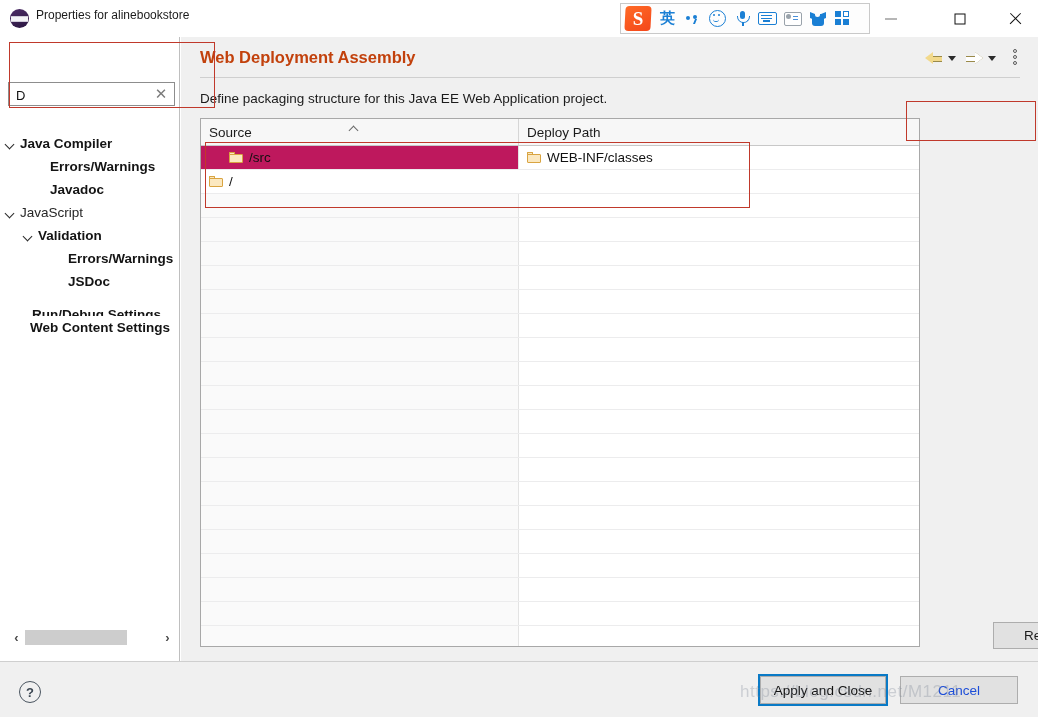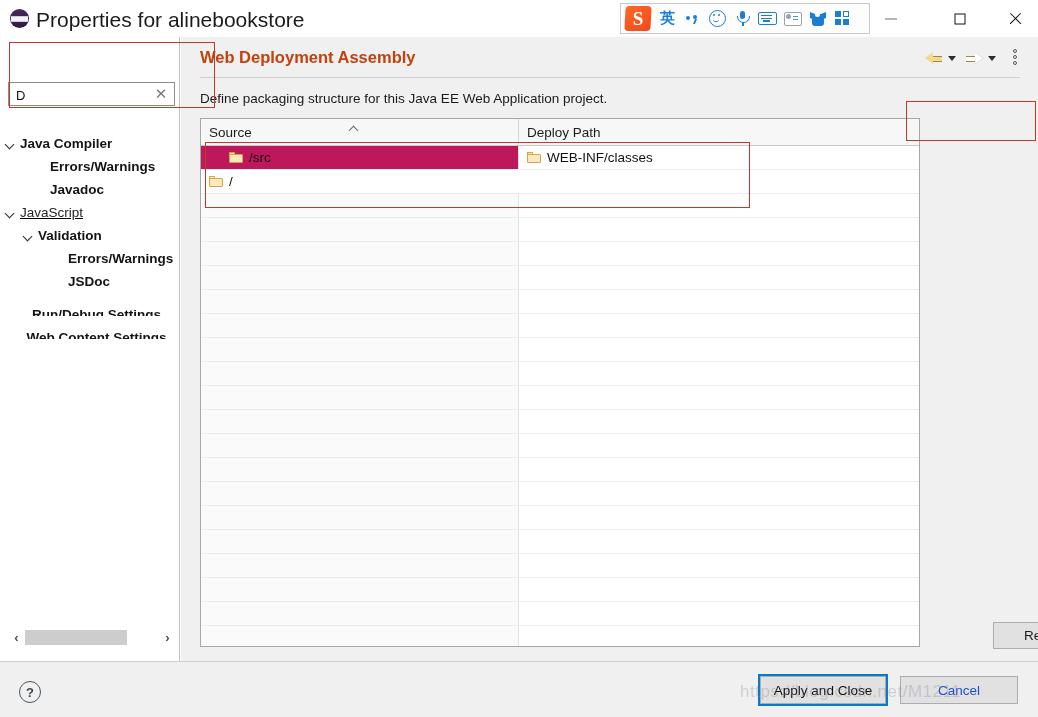--- a/index.html
+++ b/index.html
@@ -16,21 +16,21 @@
   .titlebar{position:absolute;left:0;top:0;width:1038px;height:37px;background:#ffffff;}
   .title-icon{position:absolute;left:10px;top:9px;width:19px;height:19px;}
   .title-icon .disk{
     position:absolute;left:0;top:0;width:19px;height:19px;border-radius:50%;
     background:linear-gradient(160deg,#4b2a66 0%,#3b2152 55%,#2a1640 100%);
   }
   .title-icon .band{
     position:absolute;left:1px;top:7px;width:17px;height:4px;background:#f4f3f7;
     border-top:1px solid #cfcbd8;border-bottom:1px solid #cfcbd8;
   }
-  .title-text{position:absolute;left:36px;top:8px;font-size:21px;color:#1b1b1b;white-space:nowrap;}
+  .title-text{position:absolute;left:36px;top:8px;font-size:12px;color:#1b1b1b;white-space:nowrap;}
 
   
   .wbtn{position:absolute;top:0;width:46px;height:37px;}
   .wbtn .gl{position:absolute;left:50%;top:50%;transform:translate(-50%,-50%);}
   .min .gl{width:12px;height:1px;background:#6e6e6e;}
   .max .gl{width:11px;height:11px;border:1.4px solid #111;box-sizing:border-box;}
   .cls .gl{width:14px;height:14px;}
   .cls .gl:before,.cls .gl:after{
     content:"";position:absolute;left:0;top:6px;width:15px;height:1.4px;background:#111;}
   .cls .gl:before{transform:rotate(45deg);}
@@ -298,41 +298,41 @@
           <span class="lbl b">Java Compiler</span>
         </div>
         <div class="tnode" style="padding-left: 33px;">
           <span class="chev"></span>
           <span class="lbl b">Errors/Warnings</span>
         </div>
         <div class="tnode" style="padding-left: 33px;">
           <span class="chev"></span>
           <span class="lbl b">Javadoc</span>
         </div>
-        <div class="tnode" style="padding-left: 3px; text-decoration: underline;">
+        <div class="tnode" style="padding-left: 3px;">
           <span class="chev open"></span>
           <span class="lbl n">JavaScript</span>
         </div>
         <div class="tnode" style="padding-left: 21px;">
           <span class="chev open"></span>
           <span class="lbl b">Validation</span>
         </div>
         <div class="tnode" style="padding-left: 51px;">
           <span class="chev"></span>
           <span class="lbl b">Errors/Warnings</span>
         </div>
         <div class="tnode" style="padding-left: 51px;">
           <span class="chev"></span>
           <span class="lbl b">JSDoc</span>
         </div>
         <div class="tnode" style="padding-left: 13px; flex-direction: column;">
           <span class="chev"></span>
           <span class="lbl b">Run/Debug Settings</span>
         </div>
-        <div class="tnode" style="padding-left: 13px; flex-direction: column;">
+        <div class="tnode" style="padding-left: 13px;">
           <span class="chev"></span>
           <span class="lbl b">Web Content Settings</span>
         </div>
       </div>
     <div class="hscroll">
       <div class="ar">‹</div>
       <div class="track">
           <div class="thumb"></div>
         </div>
       <div class="ar">›</div>

